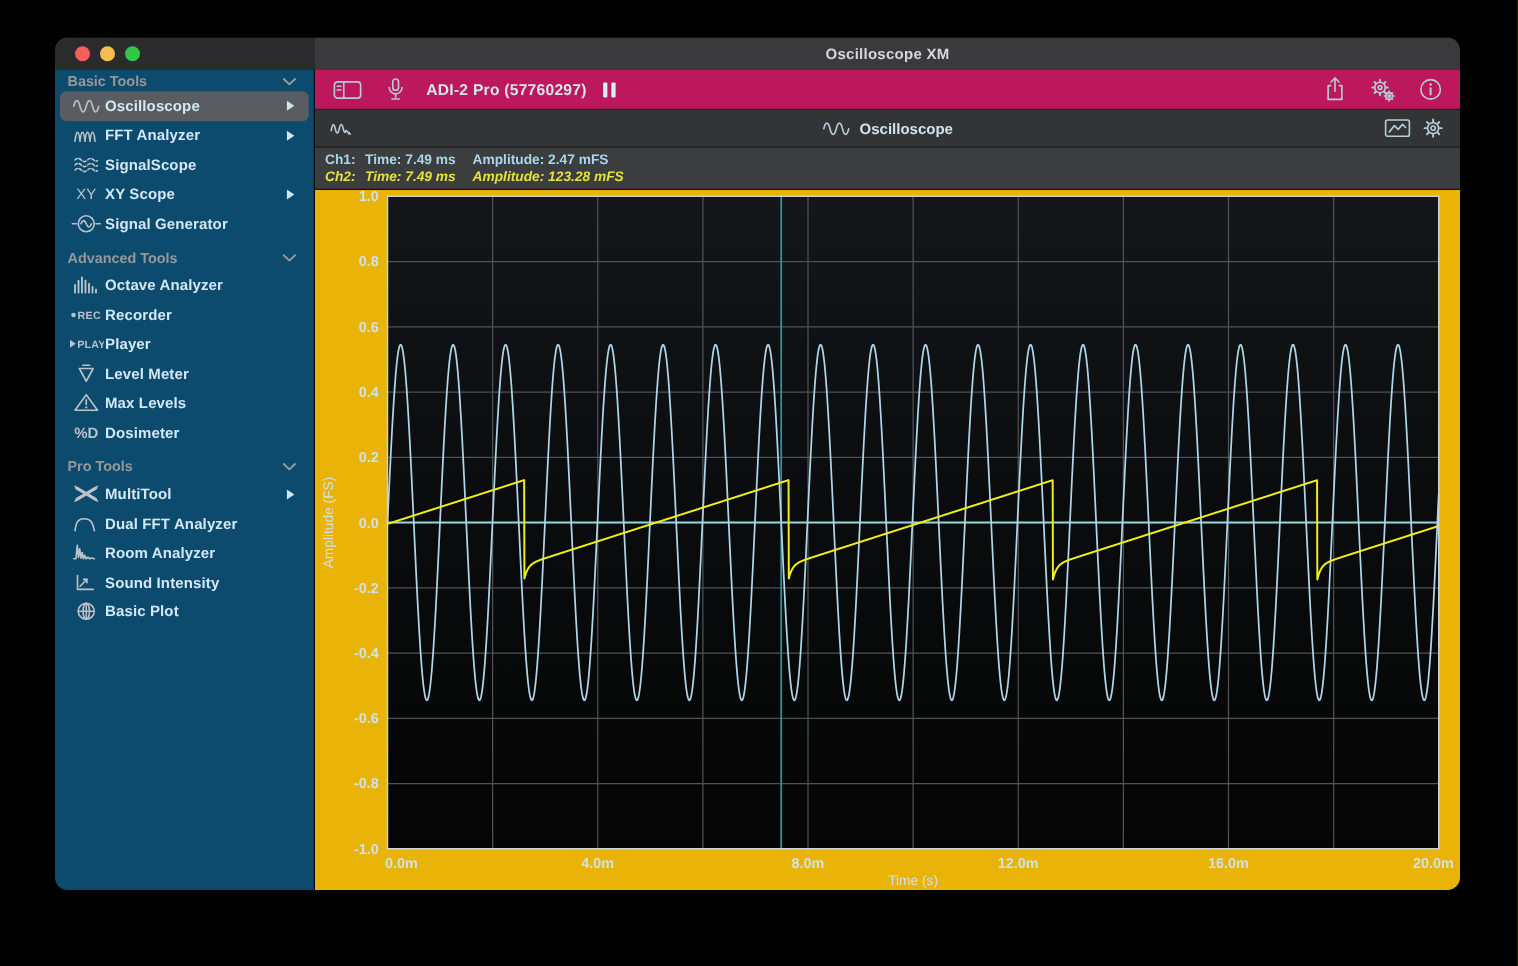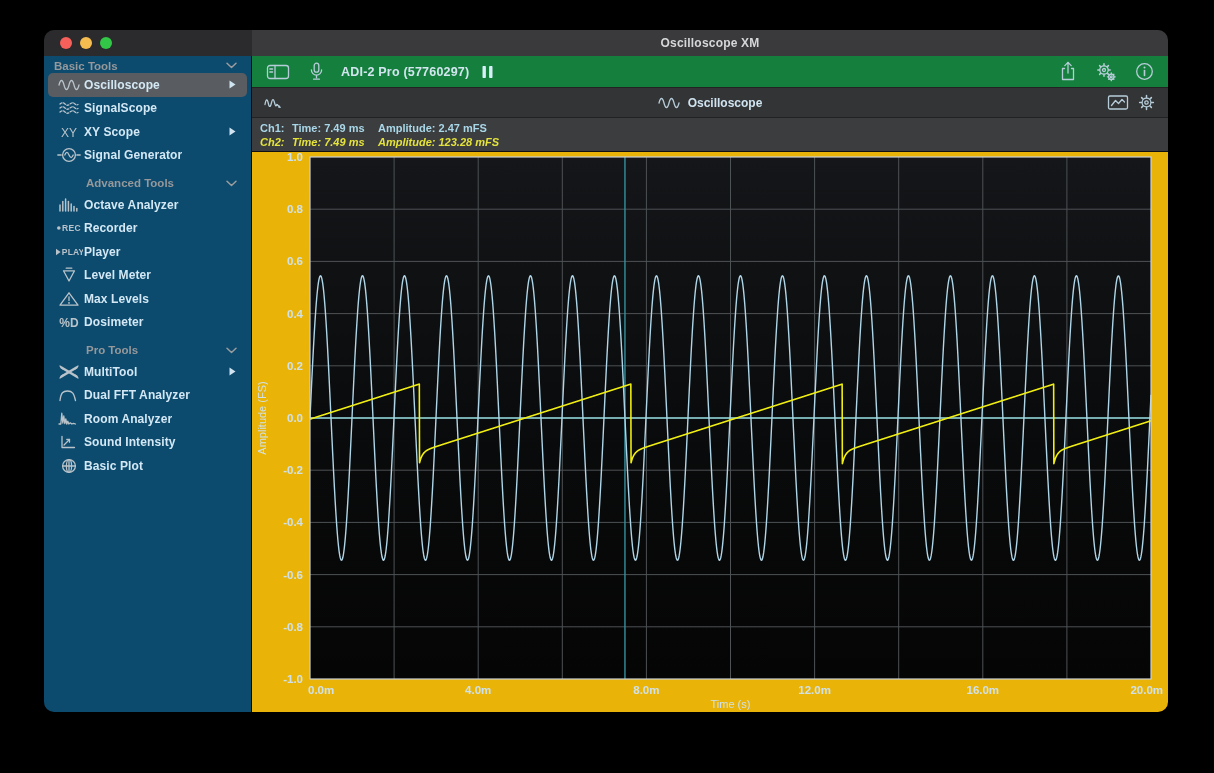--- a/index.html
+++ b/index.html
@@ -14,33 +14,33 @@
   .titlebar-side { width:208px; background:#2b2b2d; display:flex; align-items:center; padding-left:16px; gap:8px; }
   .traffic { width:12px; height:12px; border-radius:50%; }
   .titlebar-main { flex:1; background:#3a3a3c; display:flex; align-items:center; justify-content:center; }
   .window-title { font-size:12px; font-weight:bold; color:#d6d7d8; letter-spacing:.2px; }
 
   
   .sidebar { position:absolute; top:26px; left:0; width:208px; bottom:0; background:#0c4a6e;
              border-right:1px solid #0b0b0b; padding-top:2px; overflow:hidden; }
   .side-header { height:15px; display:flex; align-items:center; padding:0 14px 0 10px; color:#96989a;
                  font-size:11.5px; font-weight:600; }
-  .side-section + .side-section .side-header { height:20px; margin-top:6px;margin-left:32px; }
+  .side-section + .side-section .side-header { height:20px; margin-top:6px; }
   .side-header-label { flex:1; }
   .side-item { height:23.5px; display:flex; align-items:center; margin:0 4px; padding-left:6px;
                border-radius:5px; color:#d3e8f4; font-size:12px; font-weight:600; cursor:default; }
   .side-item.sel { background:#595c60; }
   .side-icon { width:30px; display:flex; align-items:center; justify-content:center; color:#b9c3c9; flex:0 0 30px; }
   .side-label { flex:1; letter-spacing:.1px; }
   .side-run { width:18px; flex:0 0 18px; color:#cfe4f0; display:flex; align-items:center; }
   .chev { color:#9a9c9e; display:flex; align-items:center; }
 
   
   .main { position:absolute; top:26px; left:208px; right:0; bottom:0; display:flex; flex-direction:column; }
-  .toolbar { height:32px; background:#15803d; border-bottom:1px solid #232324;
+  .toolbar { height:32px; background:#be185d; border-bottom:1px solid #232324;
              display:flex; align-items:center; padding:0 14px; color:#b6cdd9; }
   .tb-group { display:flex; align-items:center; gap:18px; }
   .tb-btn { display:flex; align-items:center; justify-content:center; color:#b6cdd9; }
   .device-label { margin-left:16px; font-size:12.5px; font-weight:bold; color:#d3e6f0; letter-spacing:.2px; }
   .pause-btn { margin-left:12px; color:#d8eef8; display:flex; }
   .tb-spacer { flex:1; }
 
   .subtoolbar { height:30px; background:#333436; border-bottom:1px solid #222223;
                 display:flex; align-items:center; padding:0 12px; position:relative; color:#b6cdd9; }
   .sub-center { position:absolute; left:0; right:0; top:0; bottom:0; display:flex; align-items:center;
@@ -85,20 +85,33 @@
               </svg>
             </span>
           </div>
           <div class="side-item sel">
             <span class="side-icon">
               <svg width="22" height="16" viewBox="0 0 22 16" fill="none" stroke="currentColor" stroke-width="1.3" stroke-linecap="round" stroke-linejoin="round">
                 <path d="M1,8 C2.5,2 4.5,2 6,8 C7.5,14 9.5,14 11,8 C12.5,2 14.5,2 16,8 C17.5,14 19.5,14 21,8"></path>
               </svg>
             </span>
                      <span class="side-label">Oscilloscope</span>
+                     <span class="side-run">
+              <svg width="7" height="9" viewBox="0 0 7 9" fill="none" stroke="currentColor" stroke-width="1.3" stroke-linecap="round" stroke-linejoin="round">
+                <polygon points="0.5,0.5 6.5,4.5 0.5,8.5" fill="currentColor" stroke="none"></polygon>
+              </svg>
+            </span>
+          </div>
+          <div class="side-item">
+            <span class="side-icon">
+              <svg width="20" height="16" viewBox="0 0 20 16" fill="none" stroke="currentColor" stroke-width="1.3" stroke-linecap="round" stroke-linejoin="round">
+                <path d="M1,13 C2,3.5 4,3.5 5,13 M5,13 C6,3.5 8,3.5 9,13 M9,13 C10,3.5 12,3.5 13,13 M13,13 C14,3.5 16,3.5 17,13"></path>
+              </svg>
+            </span>
+                     <span class="side-label">FFT Analyzer</span>
                      <span class="side-run">
               <svg width="7" height="9" viewBox="0 0 7 9" fill="none" stroke="currentColor" stroke-width="1.3" stroke-linecap="round" stroke-linejoin="round">
                 <polygon points="0.5,0.5 6.5,4.5 0.5,8.5" fill="currentColor" stroke="none"></polygon>
               </svg>
             </span>
           </div>
           <div class="side-item">
             <span class="side-icon">
               <svg width="20" height="16" viewBox="0 0 20 16" fill="none" stroke="currentColor" stroke-width="1.3" stroke-linecap="round" stroke-linejoin="round">
                 <g stroke-dasharray="2.2 1.6">

